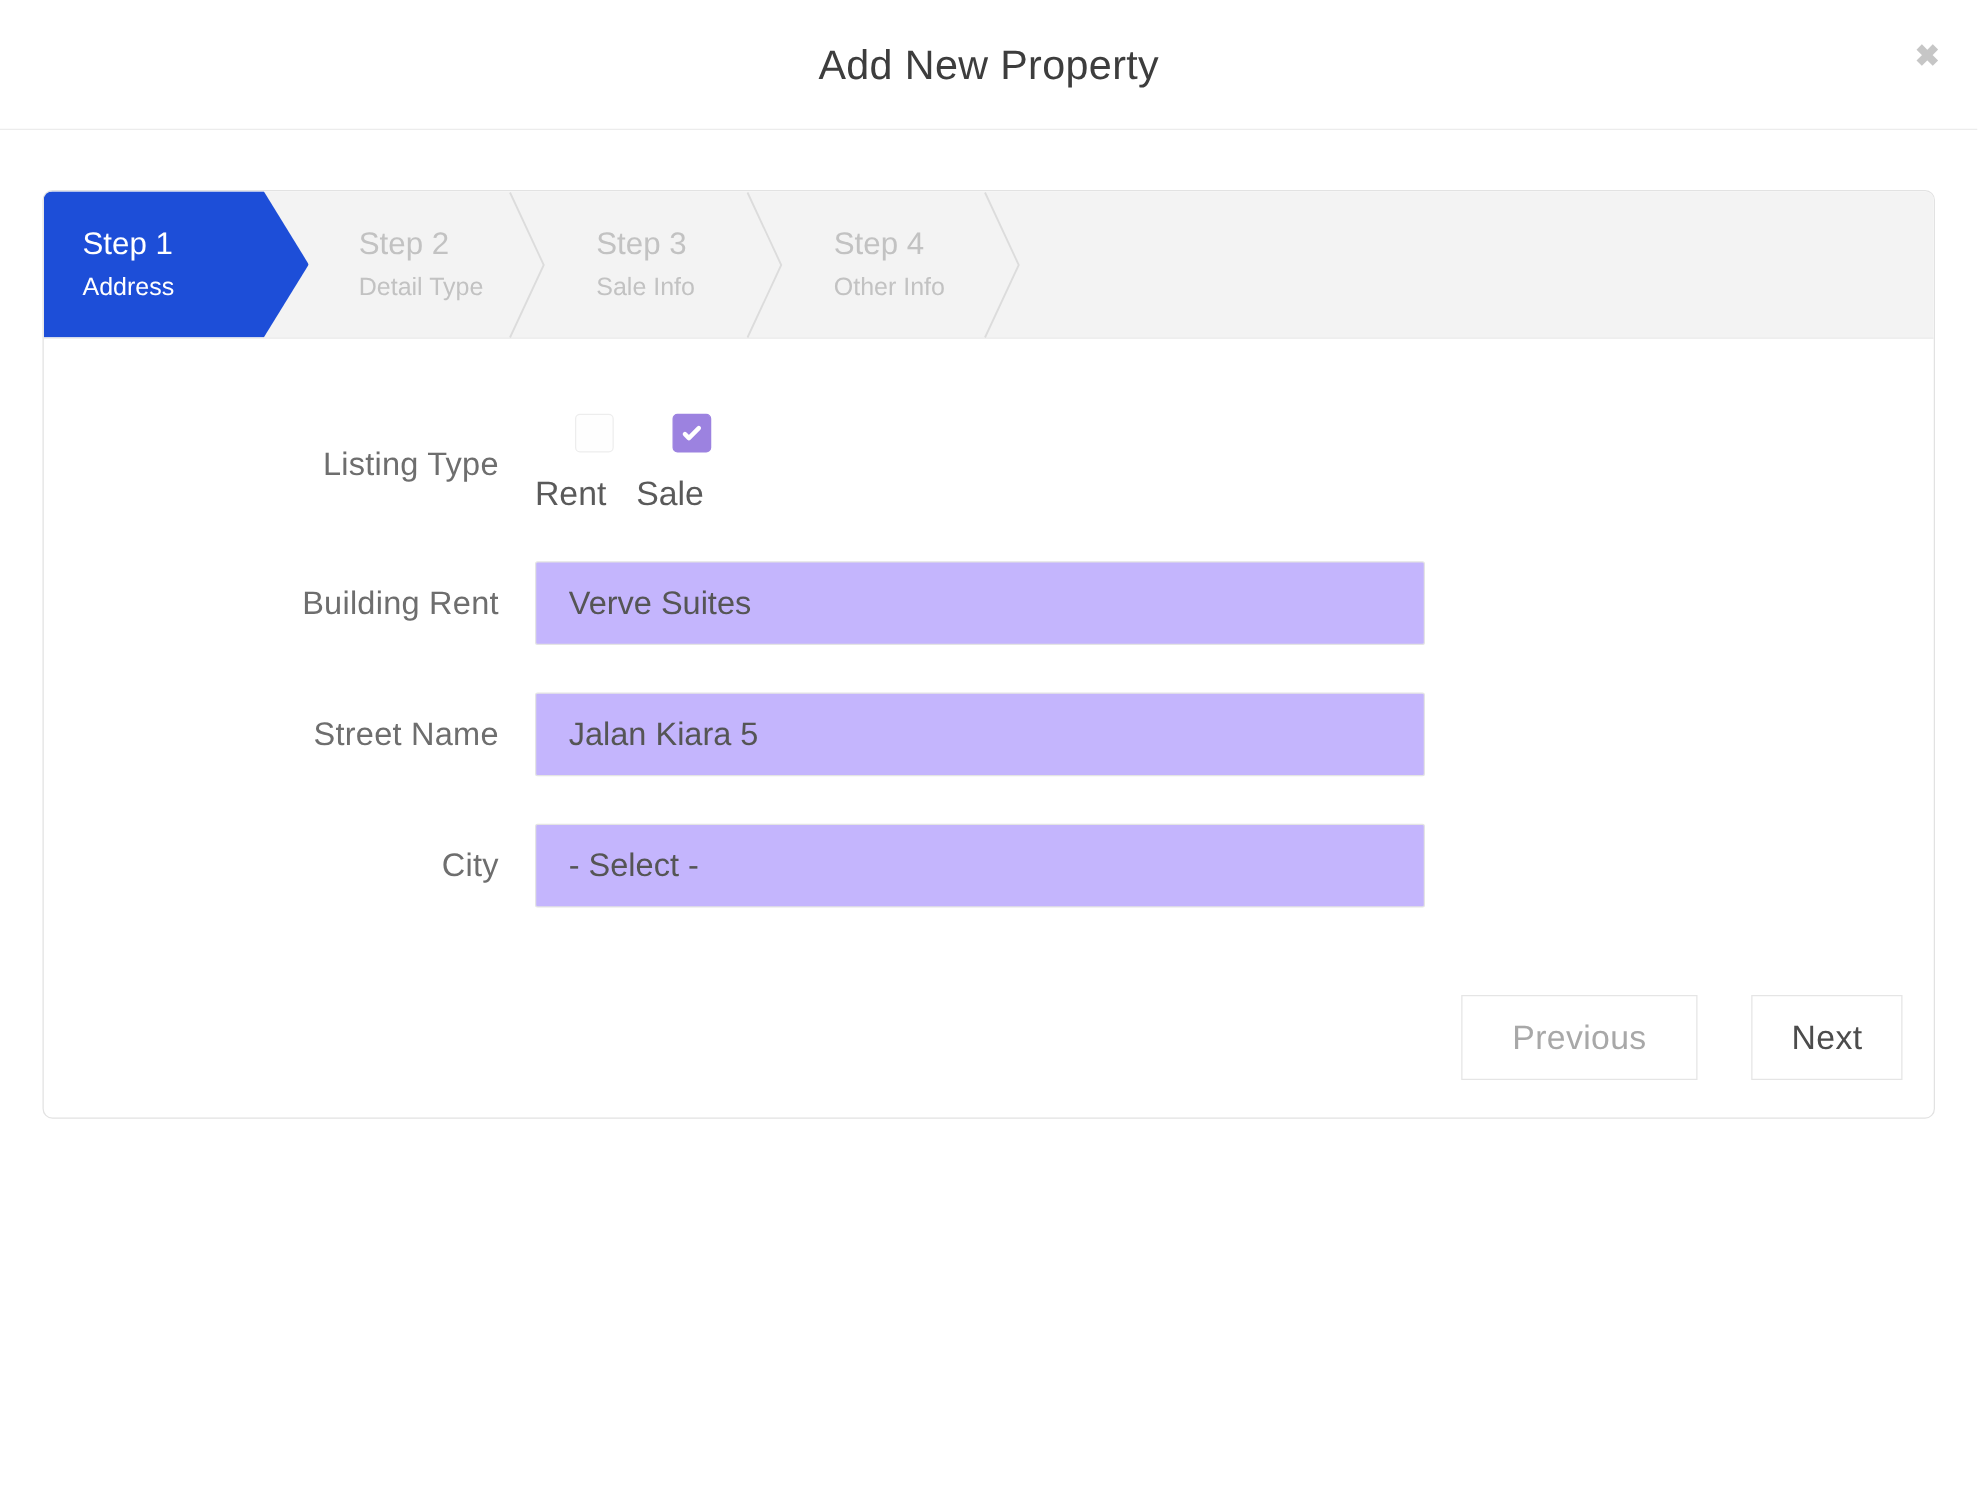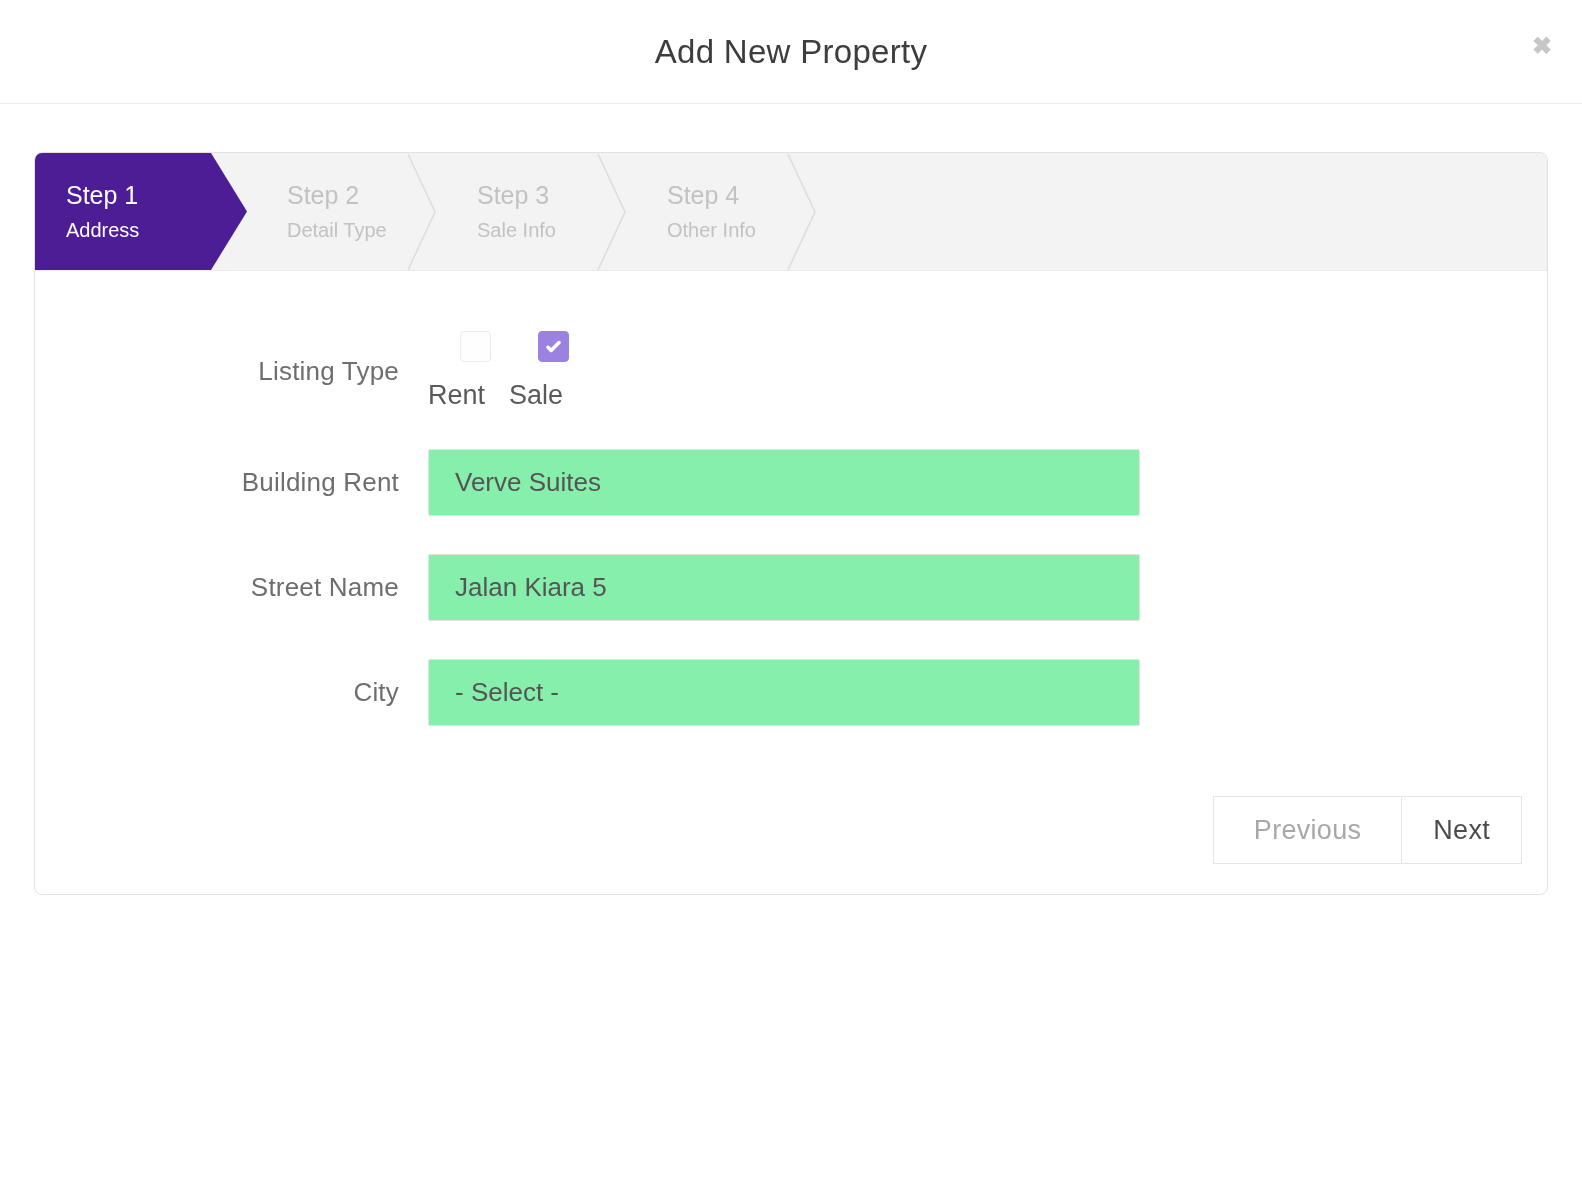--- a/index.html
+++ b/index.html
@@ -59,21 +59,21 @@
     display: flex;
     flex-direction: column;
     justify-content: center;
     padding-left: 40px;
   }
   .step .step-title { font-size: 25px; color: #c2c2c2; margin-bottom: 9px; }
   .step .step-subtitle { font-size: 20px; color: #c2c2c2; }
   .step.active {
     width: 212px;
     padding-left: 31px;
-    background: #4c1d95;
+    background: #1d4ed8;
     clip-path: polygon(0 0, calc(100% - 36px) 0, 100% 50%, calc(100% - 36px) 100%, 0 100%);
   }
   .step.active .step-title,
   .step.active .step-subtitle { color: #ffffff; }
   .step.inactive { width: 160px; }
   .step-chevron { flex: 0 0 30px; display: block; }
   .step-bar-filler { flex: 1; }
 
   
   .form-body { padding: 60px 0 30px 0; }
@@ -92,21 +92,21 @@
   }
   .text-input {
     width: 712px;
     height: 67px;
     border: 1px solid #e4e4e4;
     border-radius: 2px;
     padding: 0 26px;
     font-size: 26px;
     color: #555555;
     font-family: "Liberation Sans", sans-serif;
-    background: #86efac;
+    background: #c4b5fd;
     outline: none;
   }
 
   
   .listing-type-group {
     display: flex;
     align-items: center;
     gap: 18px;
   }
   .checkbox-option { display: flex; align-items: flex-end; gap: 18px; flex-direction: column; }
@@ -159,20 +159,21 @@
     font-size: 14px;
     color: #3f3f3f;
   }
 
   
   .button-row {
     display: flex;
     justify-content: flex-end;
     margin-top: 70px;
     padding-right: 25px;
+    gap: 44px;
   }
   .btn {
     height: 68px;
     background: #ffffff;
     border: 1px solid #e5e5e5;
     font-size: 27px;
     font-family: "Liberation Sans", sans-serif;
     cursor: pointer;
     letter-spacing: 0.3px;
   }

